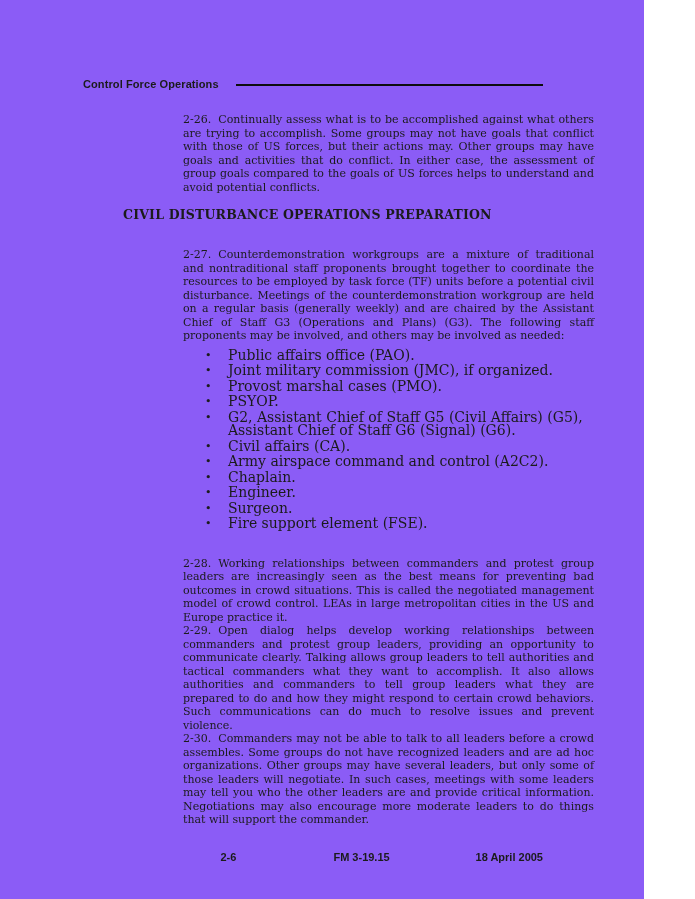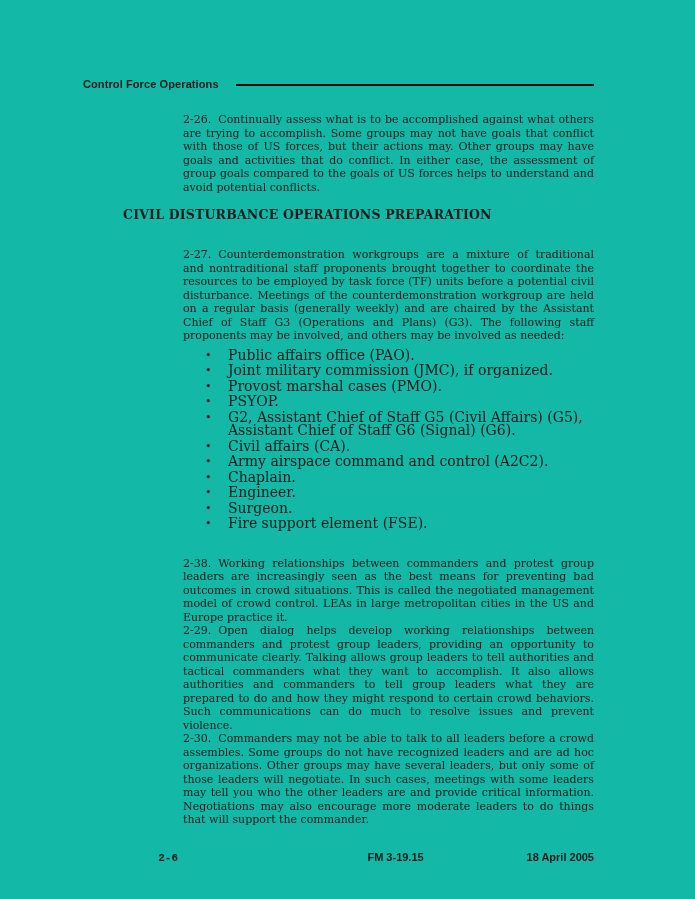--- a/index.html
+++ b/index.html
@@ -2,23 +2,23 @@
 <html><head>
 <meta charset="utf-8">
 <style>
   html, body {
     margin: 0;
     padding: 0;
     background: #ffffff;
   }
   .page {
     position: relative;
-    width: 695px;
+    width: 644px;
     height: 899px;
-    background: #14b8a6;
+    background: #8b5cf6;
     overflow: hidden;
     font-family: "DejaVu Serif", serif;
     color: #1b1b1b;
   }
   
   .running-header {
     position: absolute;
     top: 78px;
     left: 83px;
     right: 101px;
@@ -93,21 +93,21 @@
     position: absolute;
     top: 851px;
     left: 83px;
     right: 101px;
     display: flex;
     align-items: baseline;
     font-family: "Liberation Sans", sans-serif;
     font-weight: bold;
     font-size: 11px;
   }
-  .footer .f-left  { flex: 1; text-align: center; font-family: Liberation Mono, monospace; }
+  .footer .f-left  { flex: 1; text-align: right; }
   .footer .f-mid   { flex: 1; text-align: right; }
   .footer .f-right { flex: 1; text-align: right; }
 </style>
 </head>
 <body>
 
 <div class="page">
 
   <div class="running-header">
     <span class="hdr-title">Control Force Operations</span>
@@ -163,21 +163,21 @@
         <span class="bullet-glyph">•</span>
         <span class="bullet-text">Surgeon.</span>
       </div>
       <div class="bullet-row">
         <span class="bullet-glyph">•</span>
         <span class="bullet-text">Fire support element (FSE).</span>
       </div>
     </div>
 
 
-    <p class="para p-after-h"><span class="pnum">2-38.</span><span>Working relationships between commanders and protest group leaders are increasingly seen as the best means for preventing bad outcomes in crowd situations. This is called the negotiated management model of crowd control. LEAs in large metropolitan cities in the US and Europe practice it.</span></p>
+    <p class="para p-after-h"><span class="pnum">2-28.</span><span>Working relationships between commanders and protest group leaders are increasingly seen as the best means for preventing bad outcomes in crowd situations. This is called the negotiated management model of crowd control. LEAs in large metropolitan cities in the US and Europe practice it.</span></p>
 
     <p class="para p-gap"><span class="pnum">2-29.</span><span>Open dialog helps develop working relationships between commanders and protest group leaders, providing an opportunity to communicate clearly. Talking allows group leaders to tell authorities and tactical commanders what they want to accomplish. It also allows authorities and commanders to tell group leaders what they are prepared to do and how they might respond to certain crowd behaviors. Such communications can do much to resolve issues and prevent violence.</span></p>
 
     <p class="para p-gap"><span class="pnum">2-30.</span><span>Commanders may not be able to talk to all leaders before a crowd assembles. Some groups do not have recognized leaders and are ad hoc organizations. Other groups may have several leaders, but only some of those leaders will negotiate. In such cases, meetings with some leaders may tell you who the other leaders are and provide critical information. Negotiations may also encourage more moderate leaders to do things that will support the commander.</span></p>
 
   </div>
 
   <div class="footer">
     <span class="f-left">2-6</span>
     <span class="f-mid">FM 3-19.15</span>

